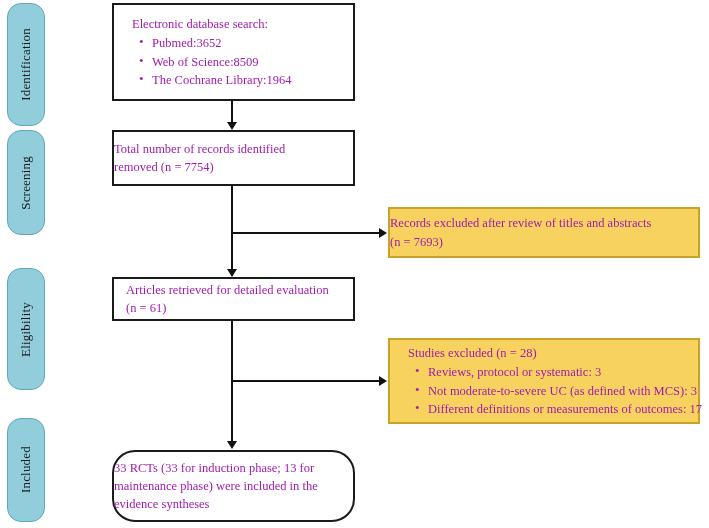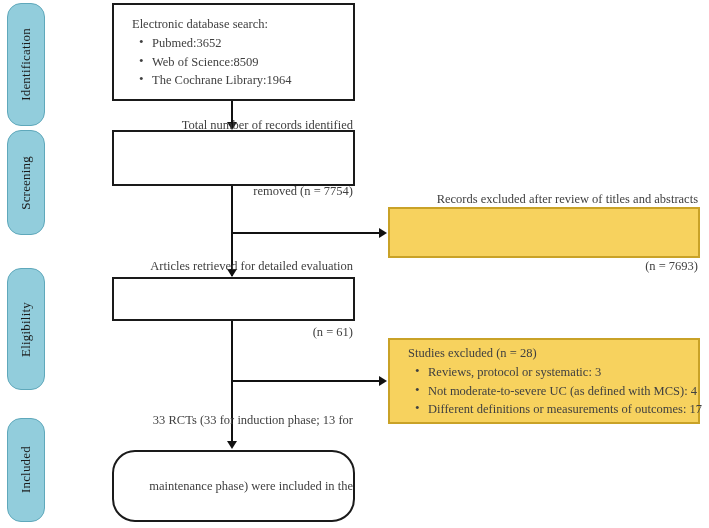--- a/index.html
+++ b/index.html
@@ -39,28 +39,27 @@
 
   
   .flow-box {
     position: absolute;
     box-sizing: border-box;
     background: #ffffff;
     border: 2px solid #1a1a1a;
     display: flex;
     flex-direction: column;
     justify-content: center;
-    color: #404040;
+    color: #a21caf;
     font-size: 12.5px;
     line-height: 1.45;
   }
   .flow-box.centered {
     text-align: center;
-    align-items: flex-end;
-    gap: 48px;
+    align-items: flex-start;
   }
   .flow-box.listbox {
     text-align: left;
     align-items: flex-start;
     padding-left: 18px;
   }
   .flow-box.excluded {
     background: #f7d25e;
     border: 2px solid #c9a227;
   }
@@ -177,21 +176,21 @@
 
   <div class="vline" style="left:231px; top:321px; height:123px;"></div>
   <div class="hline" style="left:231px; top:380px; width:149px;"></div>
   <div class="arrow-right" style="left:379px; top:376px;"></div>
   <div class="arrow-down" style="left:227px; top:441px;"></div>
 
   <div class="flow-box listbox excluded" style="left:388px; top:338px; width:312px; height:86px;">
     <span class="box-heading">Studies excluded (n = 28)</span>
     <ul class="bullets">
       <li>Reviews, protocol or systematic: 3</li>
-      <li>Not moderate-to-severe UC (as defined with MCS): 4</li>
+      <li>Not moderate-to-severe UC (as defined with MCS): 3</li>
       <li>Different definitions or measurements of outcomes: 17</li>
     </ul>
   </div>
 
   <div class="flow-box centered" style="left:112px; top:450px; width:243px; height:72px;border-radius:23px;">
     <span class="box-line">33 RCTs (33 for induction phase; 13 for</span>
     <span class="box-line">maintenance phase) were included in the</span>
     <span class="box-line">evidence syntheses</span>
   </div>
 

